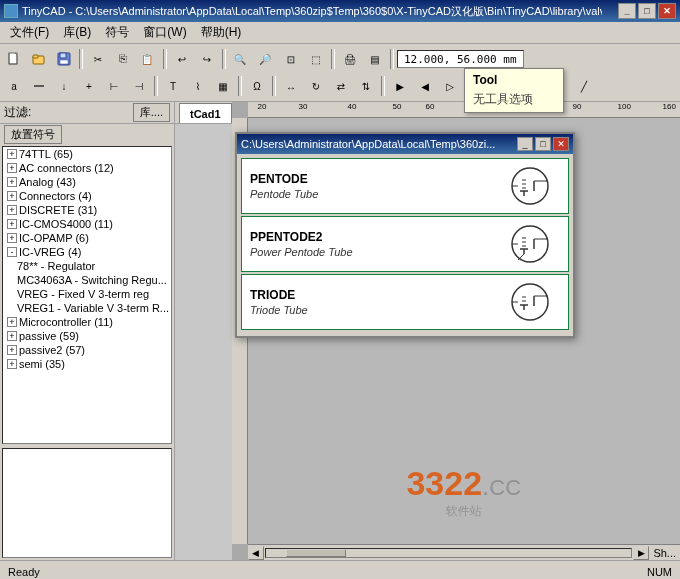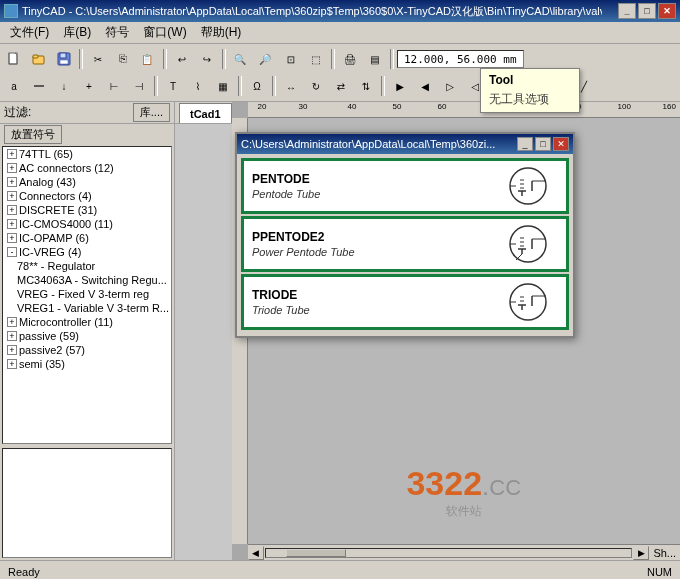--- a/index.html
+++ b/index.html
@@ -104,21 +104,21 @@
       height: 20px;
       border-left: 1px solid #808080;
       border-right: 1px solid #ffffff;
       margin: 0 2px;
     }
 
     
     .tool-popup {
       position: absolute;
       top: 68px;
-      left: 480px;
+      left: 464px;
       background: #ffffe1;
       border: 1px solid #808080;
       padding: 4px 8px;
       box-shadow: 2px 2px 4px rgba(0,0,0,0.3);
       z-index: 100;
       min-width: 100px;
     }
     .tool-popup-title {
       font-weight: bold;
       font-size: 12px;
@@ -342,21 +342,21 @@
     .dialog-btn.close { background: #c0392b; color: white; }
 
     .dialog-body {
       padding: 4px;
       background: #d4d0c8;
     }
     .component-row {
       display: flex;
       align-items: center;
       background: white;
-      border: 3px solid #15803d;
+      border: 1px solid #15803d;
       margin-bottom: 2px;
       padding: 6px 8px;
       height: 56px;
     }
     .component-info {
       flex: 1;
     }
     .component-name {
       font-weight: bold;
       font-size: 12px;
@@ -602,21 +602,21 @@
     </div>
 
     <div class="canvas-content">
 
       <div class="ruler-top">
         <div style="position:relative; width:100%; height:100%;">
           <span style="position:absolute; left:10px; font-size:8px;">20</span>
           <span style="position:absolute; left:51px; font-size:8px;">30</span>
           <span style="position:absolute; left:100px; font-size:8px;">40</span>
           <span style="position:absolute; left:145px; font-size:8px;">50</span>
-          <span style="position:absolute; left:190px; font-size:8px;">60</span>
+          <span style="position:absolute; left:178px; font-size:8px;">60</span>
           <span style="position:absolute; left:235px; font-size:8px;">70</span>
           <span style="position:absolute; left:280px; font-size:8px;">80</span>
           <span style="position:absolute; left:325px; font-size:8px;">90</span>
           <span style="position:absolute; left:370px; font-size:8px;">100</span>
           <span style="position:absolute; left:415px; font-size:8px;">160</span>
           <span style="position:absolute; left:460px; font-size:8px;">120</span>
         </div>
       </div>
 
       <div class="ruler-left">

